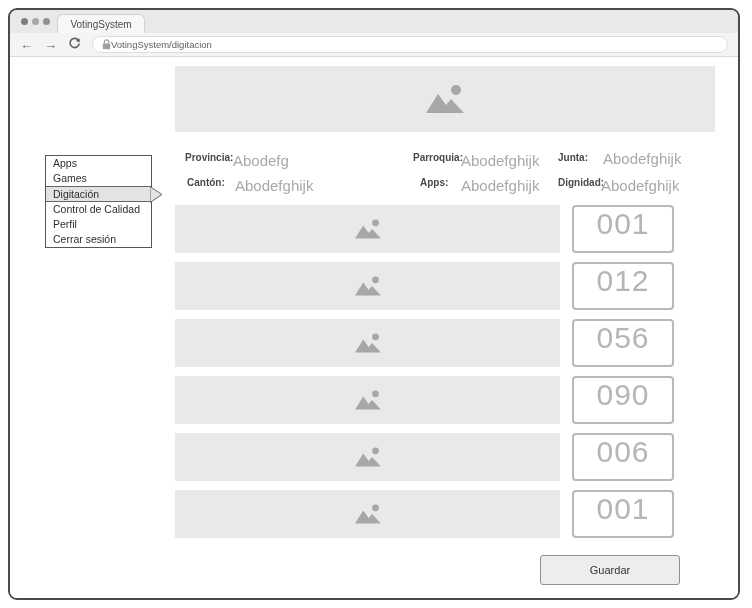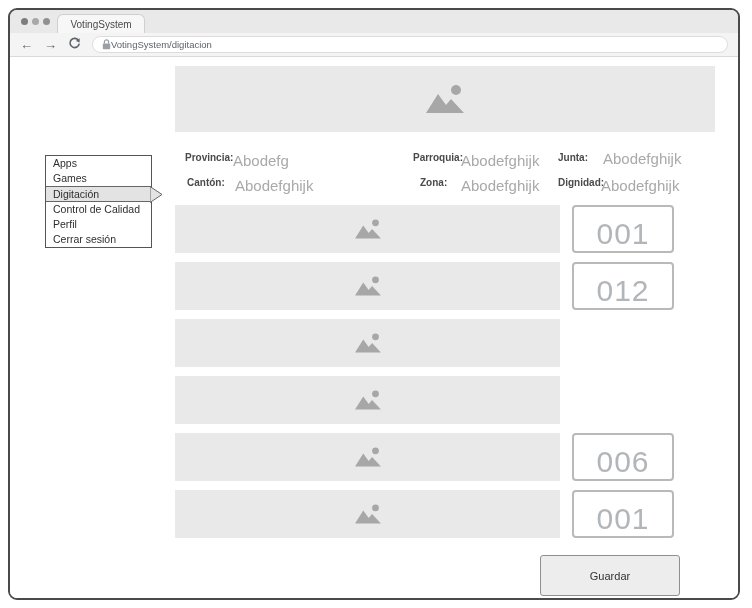--- a/index.html
+++ b/index.html
@@ -54,25 +54,25 @@
   .f-label { position:absolute; font-size:10px; font-weight:bold; color:#4a4a4a; white-space:nowrap; }
   .f-value { position:absolute; font-size:15px; color:#a9a9a9; white-space:nowrap; }
   
   .ph-row {
     position:absolute; left:165px; width:385px; height:48px; background:#e9e9e9;
     display:flex; align-items:center; justify-content:center;
   }
   .num-box {
     position:absolute; left:562px; width:102px; height:48px;
     background:#fff; border:2px solid #b9b9b9; border-radius:4px;
-    display:flex; align-items:flex-end; justify-content:center;
+    display:flex; align-items:flex-start; justify-content:center;
     font-size:30px; color:#b2b5b9; letter-spacing:1px;
   }
   .save-btn {
-    position:absolute; left:530px; top:497px; width:140px; height:41px;
+    position:absolute; left:530px; top:497px; width:140px; height:30px;
     background:#ededed; border:1px solid #8f8f8f; border-radius:3px;
     font-size:11px; color:#333; font-family:"Liberation Sans", sans-serif;
     display:flex; align-items:center; justify-content:center; cursor:pointer;
   }
 </style>
 </head>
 <body>
 
 <div class="window">
 
@@ -130,21 +130,21 @@
       <div class="menu-item"><span>Cerrar sesión</span></div>
     </div>
 
     <span class="f-label" style="left:175px; top:94px;">Provincia:</span>
     <span class="f-value" style="left:223px; top:94px;">Abodefg</span>
     <span class="f-label" style="left:177px; top:119px;">Cantón:</span>
     <span class="f-value" style="left:225px; top:119px;">Abodefghijk</span>
 
     <span class="f-label" style="left:403px; top:94px;">Parroquia:</span>
     <span class="f-value" style="left:451px; top:94px;">Abodefghijk</span>
-    <span class="f-label" style="left:410px; top:119px;">Zona:</span>
+    <span class="f-label" style="left:410px; top:119px;">Apps:</span>
     <span class="f-value" style="left:451px; top:119px;">Abodefghijk</span>
 
     <span class="f-label" style="left:548px; top:94px;text-align:center;">Junta:</span>
     <span class="f-value" style="left:593px; top:92px;">Abodefghijk</span>
     <span class="f-label" style="left:548px; top:119px;">Dignidad:</span>
     <span class="f-value" style="left:591px; top:119px;">Abodefghijk</span>
 
     <div class="ph-row" style="top:147px;">
       <svg width="30" height="22" viewBox="0 0 44 32">
           <circle cx="33" cy="7" r="5" fill="#a7a7a7"></circle>
@@ -164,27 +164,33 @@
     <div class="num-box" style="top:204px;">
         <span>012</span>
       </div>
 
     <div class="ph-row" style="top:261px;">
       <svg width="30" height="22" viewBox="0 0 44 32">
           <circle cx="33" cy="7" r="5" fill="#a7a7a7"></circle>
           <path d="M3 30 L15 11 L23 22 L28 16 L41 30 Z" fill="#a7a7a7"></path>
         </svg>
     </div>
+    <div class="num-box" style="top:261px;">
+        <span>056</span>
+      </div>
 
     <div class="ph-row" style="top:318px;">
       <svg width="30" height="22" viewBox="0 0 44 32">
           <circle cx="33" cy="7" r="5" fill="#a7a7a7"></circle>
           <path d="M3 30 L15 11 L23 22 L28 16 L41 30 Z" fill="#a7a7a7"></path>
         </svg>
     </div>
+    <div class="num-box" style="top:318px;">
+        <span>090</span>
+      </div>
 
     <div class="ph-row" style="top:375px;">
       <svg width="30" height="22" viewBox="0 0 44 32">
           <circle cx="33" cy="7" r="5" fill="#a7a7a7"></circle>
           <path d="M3 30 L15 11 L23 22 L28 16 L41 30 Z" fill="#a7a7a7"></path>
         </svg>
     </div>
     <div class="num-box" style="top:375px;">
         <span>006</span>
       </div>

